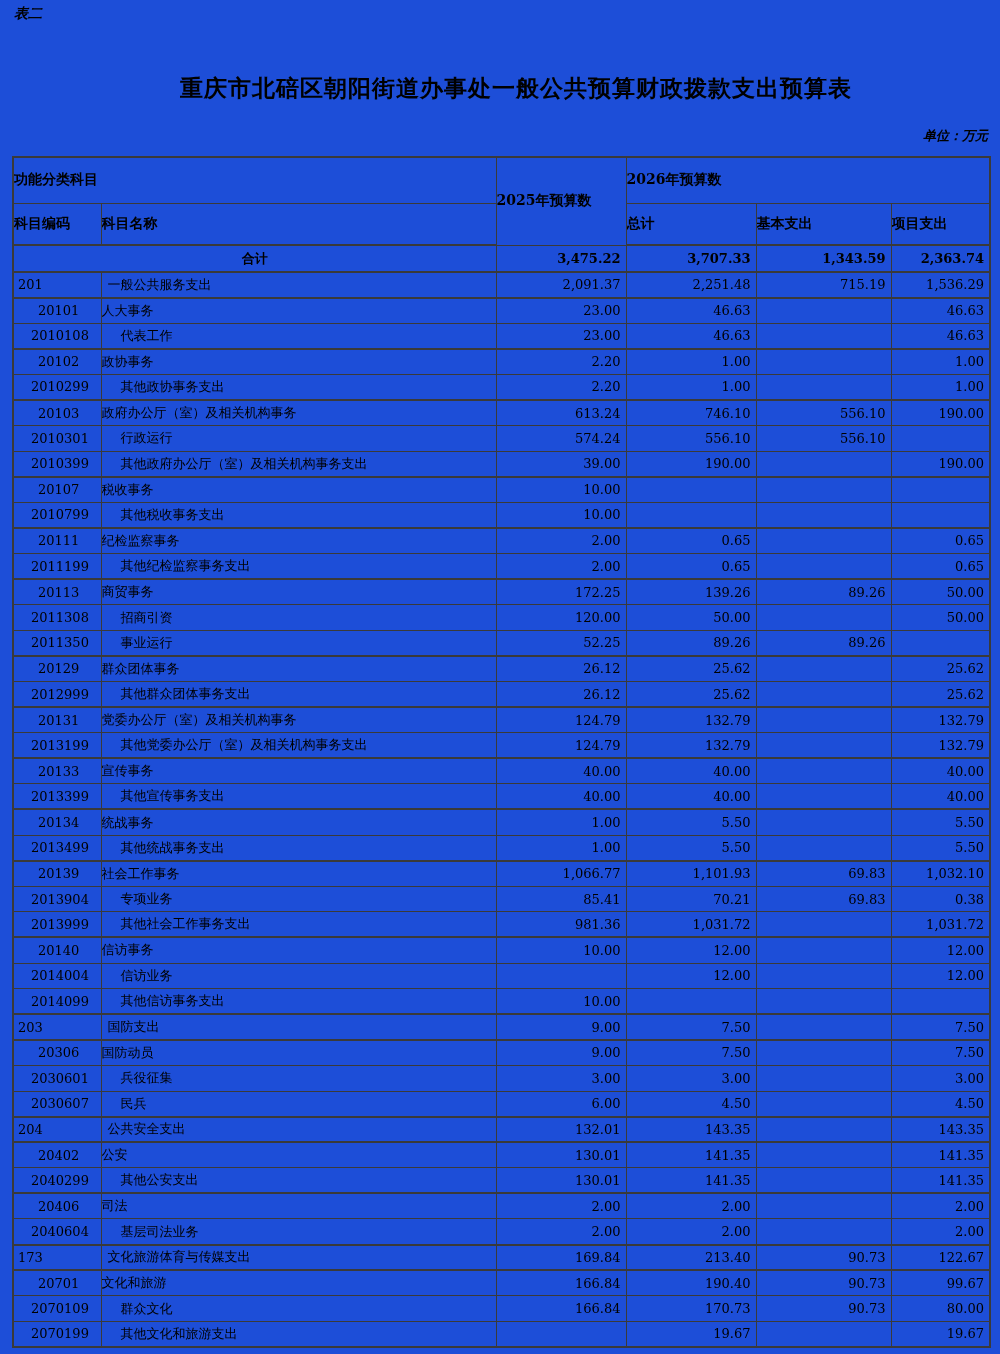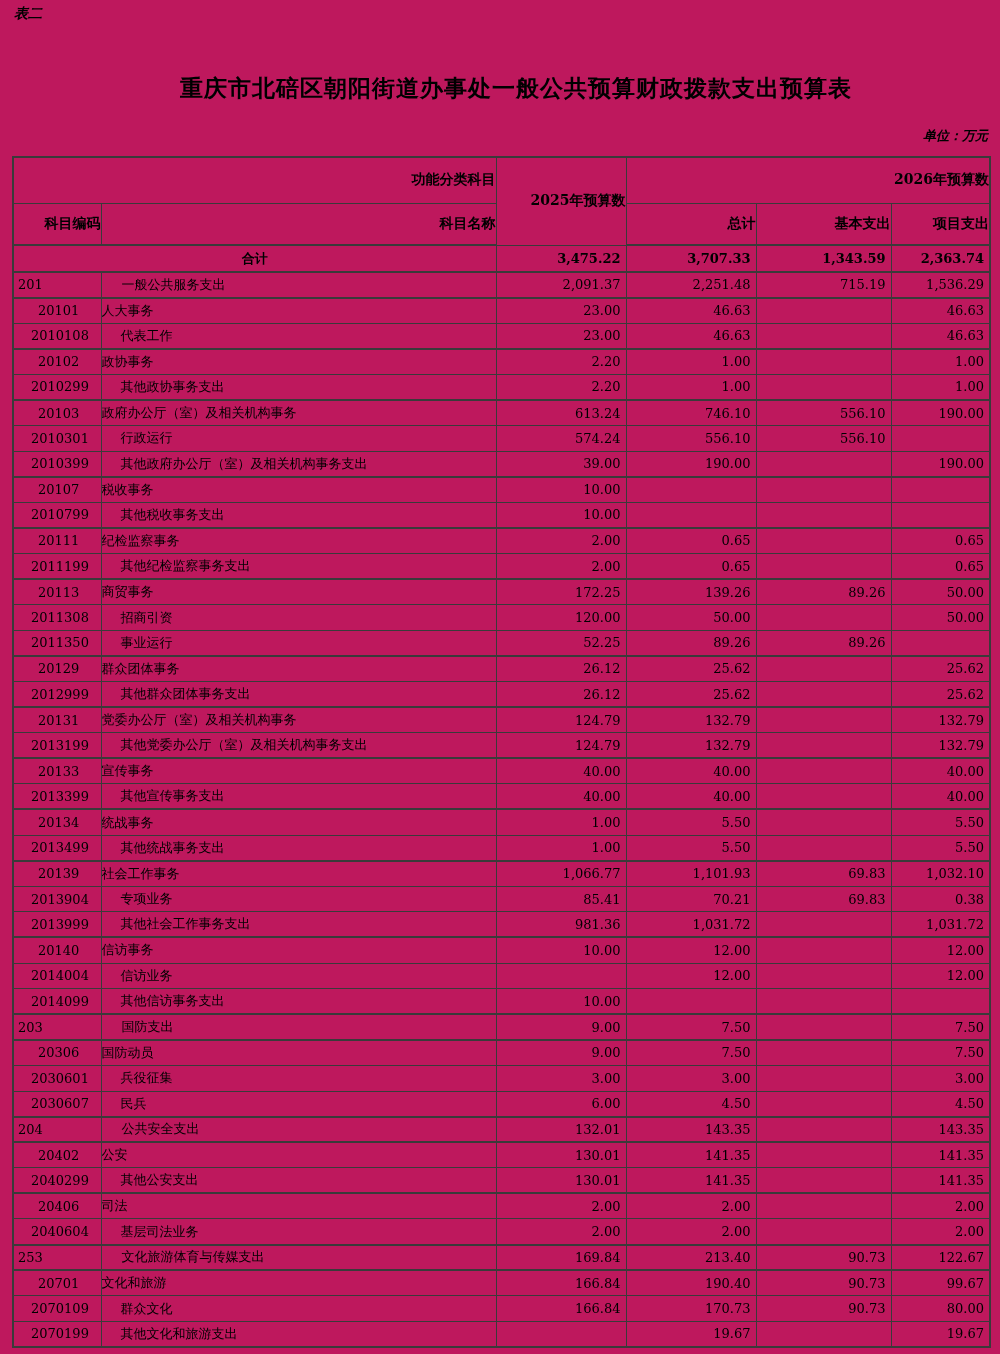--- a/index.html
+++ b/index.html
@@ -6,21 +6,21 @@
     margin: 0;
     padding: 0;
     background: #ffffff;
     color: #000000;
     font-family: "DejaVu Serif", "Liberation Serif", serif;
   }
   .page {
     position: relative;
     width: 1000px;
     height: 1354px;
-    background: #be185d;
+    background: #1d4ed8;
     overflow: hidden;
   }
   .table-label {
     position: absolute;
     left: 14px;
     top: 5px;
     font-size: 14px;
     font-weight: bold;
     font-style: italic;
   }
@@ -61,42 +61,42 @@
     border-width: 2px;
   }
   th, td {
     padding: 0;
     overflow: hidden;
     white-space: nowrap;
     vertical-align: middle;
   }
   thead th {
     font-weight: bold;
-    text-align: right;
+    text-align: left;
     font-size: 14px;
     margin-left: 44px;
   }
   tr.hdr1 { height: 46px; }
   tr.hdr2 { height: 42px; }
   tr.hdr2 th { border-bottom-width: 2px; }
   tr.total-row { height: 27px; font-weight: bold; }
   tr.total-row td { border-bottom-width: 2px; }
   tbody tr.data-row { height: 25.6px; }
   tr.level1 td, tr.level2 td { border-top-width: 2px; }
   tr.level3 td { border-top-width: 1px; }
   td.center { text-align: center; margin-left: 24px; }
   td.num {
     text-align: right;
     padding-right: 5px;
   }
   td.code { text-align: left; }
   .ind1 td.code { padding-left: 4px; }
   .ind2 td.code { padding-left: 24px; }
   .ind3 td.code { padding-left: 17px; }
-  .ind1 td.name { padding-left: 20px; }
+  .ind1 td.name { padding-left: 6px; }
   .ind2 td.name { }
   .ind3 td.name { padding-left: 19px; }
 </style>
 </head>
 <body>
 
 <div class="page">
 
   <div class="table-label">表二</div>
 
@@ -434,21 +434,21 @@
         </tr>
         <tr class="data-row level3 ind3">
           <td class="code">2040604</td>
           <td class="name">基层司法业务</td>
           <td class="num">2.00</td>
           <td class="num">2.00</td>
           <td class="num"></td>
           <td class="num">2.00</td>
         </tr>
         <tr class="data-row level1 ind1">
-          <td class="code">253</td>
+          <td class="code">173</td>
           <td class="name">文化旅游体育与传媒支出</td>
           <td class="num">169.84</td>
           <td class="num">213.40</td>
           <td class="num">90.73</td>
           <td class="num">122.67</td>
         </tr>
         <tr class="data-row level2 ind2">
           <td class="code">20701</td>
           <td class="name">文化和旅游</td>
           <td class="num">166.84</td>

